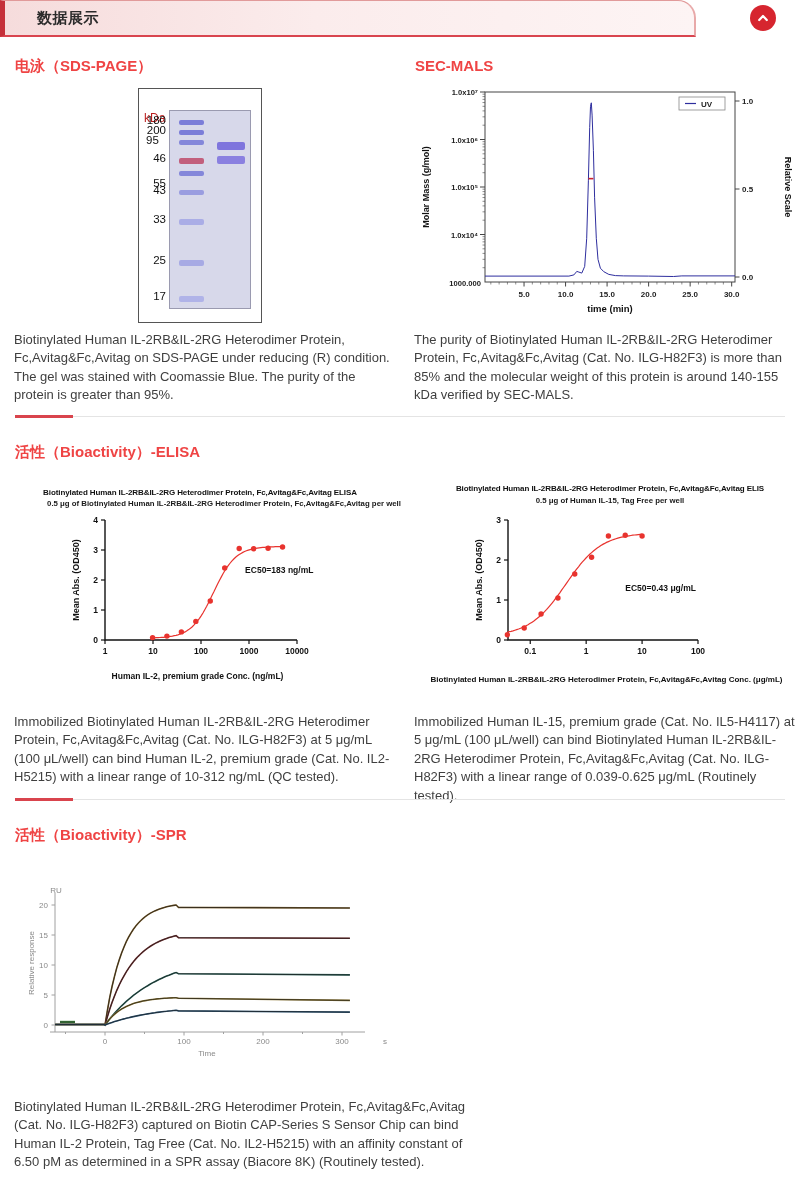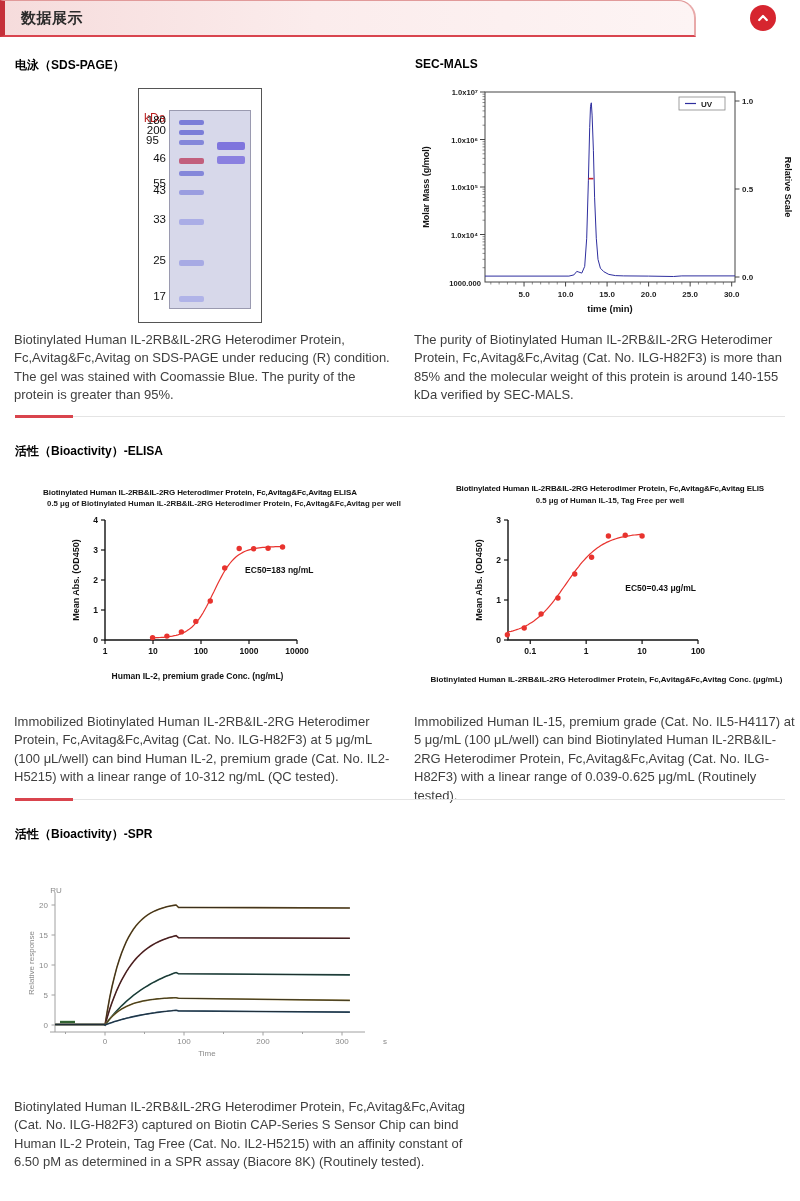--- a/index.html
+++ b/index.html
@@ -4,26 +4,26 @@
 <style>
   *{margin:0;padding:0;box-sizing:border-box}
   html,body{background:#fff}
   body{width:800px;height:1201px;position:relative;overflow:hidden;
        font-family:"Liberation Sans","DejaVu Sans",sans-serif;color:#222}
   
   .header{position:absolute;left:0;top:0;width:696px;height:37px;
     background:linear-gradient(90deg,#f6dcdc 0%,#fbecec 45%,#fdf4f4 100%);
     border-left:5px solid #c5303a;border-top:1px solid #e19a9a;
     border-bottom:2px solid #d9454f;border-right:2px solid #e8a9a9;
-    border-top-right-radius:18px;display:flex;align-items:center;padding:0 16px}
+    border-top-right-radius:18px;display:flex;align-items:center;padding:0 32px}
   .header-title{font-size:15px;font-weight:bold;color:#2b2b2b;letter-spacing:.5px}
   .collapse-btn{position:absolute;right:24px;top:5px;width:26px;height:26px;border:none;
     border-radius:50%;background:#d6252f;display:flex;align-items:center;justify-content:center;cursor:pointer}
   
-  .sec-title{position:absolute;font-size:12px;font-weight:bold;color:#000000}
+  .sec-title{position:absolute;font-size:15px;font-weight:bold;color:#ef4444}
   .caption{position:absolute;font-size:13px;color:#3f3f3f;line-height:1.42}
   .divider{position:absolute;left:15px;width:770px;height:1px;background:#e4e4e4}
   .divider .accent{position:absolute;left:0;top:-1px;width:58px;height:3px;background:#d9444d}
   
   .gel-box{position:absolute;left:138px;top:88px;width:124px;height:235px;background:#fff;border:1px solid #555}
   .gel-head span{position:absolute;top:22px;font-size:12px;color:#b91c1c}
   .gh-0{left:5px}.gh-1{left:46px}.gh-2{left:87px}
   .gel-area{position:absolute;left:30px;top:21px;width:82px;height:199px;background:#d7d8ea;border:1px solid #9a9ab0}
   .gel-band{position:absolute;border-radius:2px;filter:blur(.4px)}
   .gel-lab{position:absolute;left:0;width:27px;text-align:right;font-size:11.5px;line-height:12px;color:#111}

